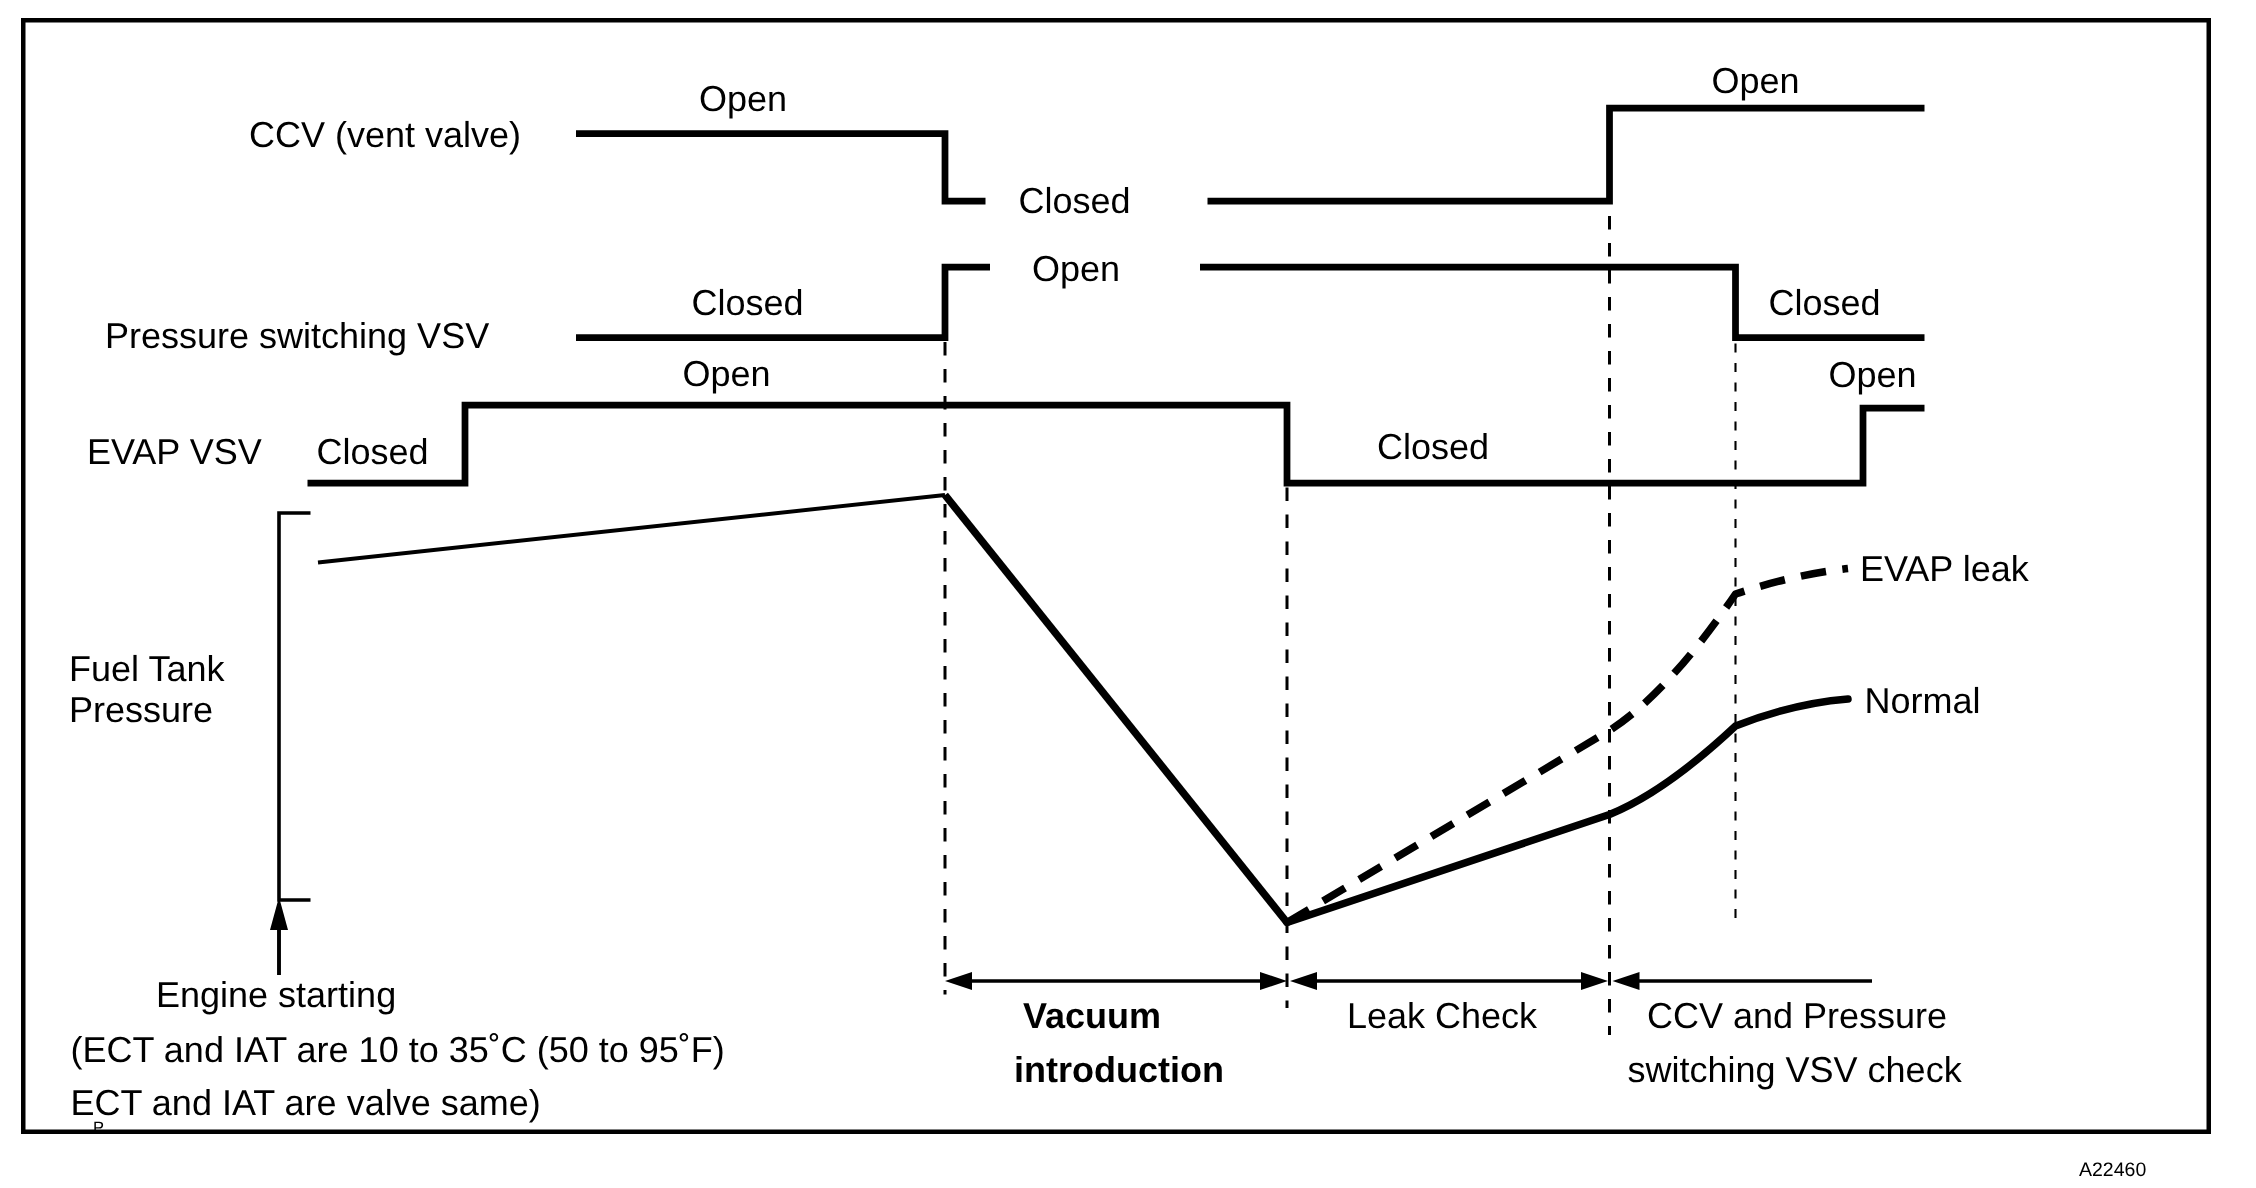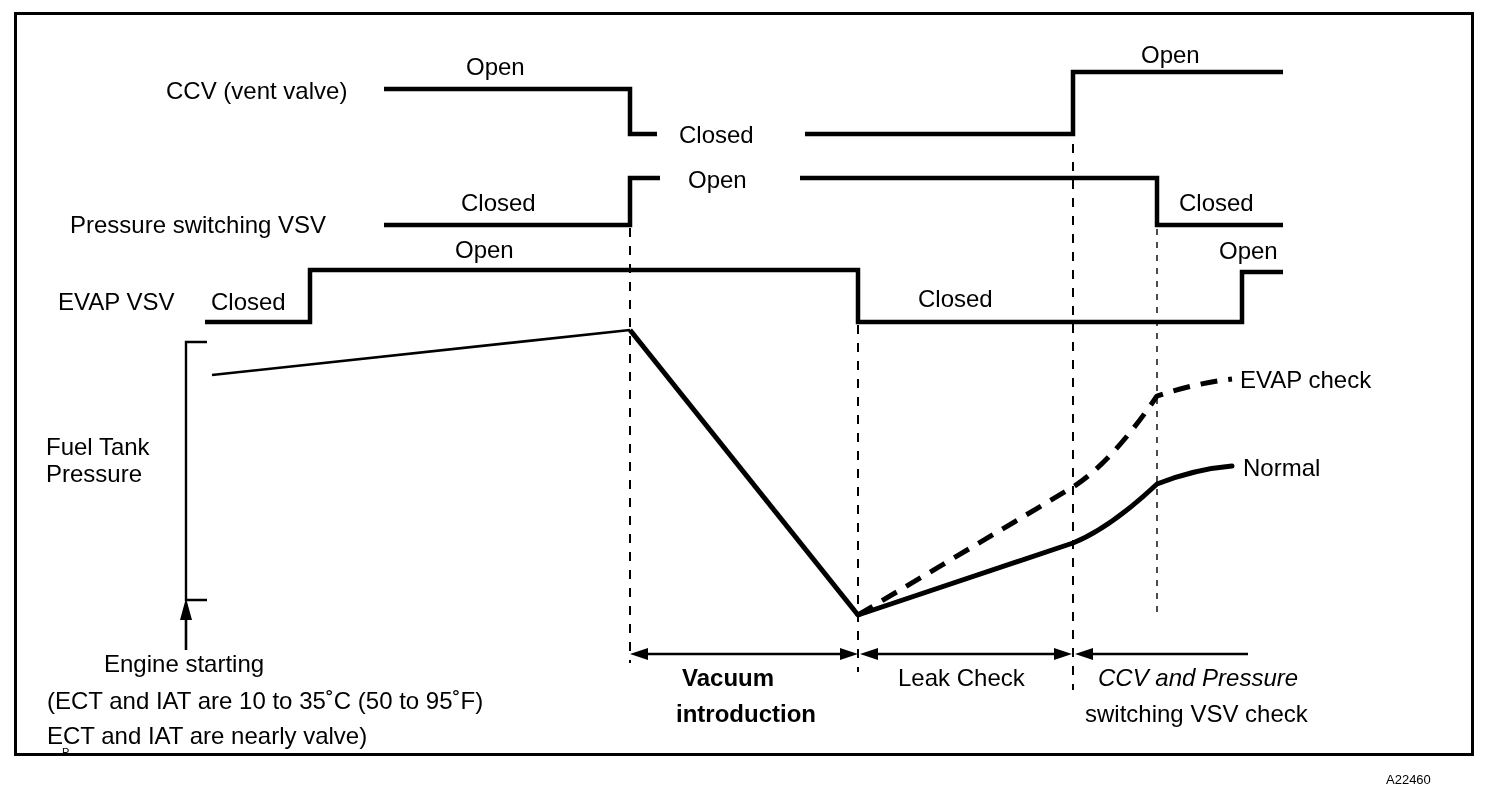--- a/index.html
+++ b/index.html
@@ -123,40 +123,40 @@
   <div class="lbl t24" style="left:1179px; top:189px;">Closed</div>
 
   <div class="lbl t24" style="left:455px; top:236px;">Open</div>
 
   <div class="lbl t24" style="left:211px; top:288px;">Closed</div>
 
   <div class="lbl t24" style="left:918px; top:285px;">Closed</div>
 
   <div class="lbl t24" style="left:1219px; top:237px;">Open</div>
 
-  <div class="lbl t24" style="left:1240px; top:366px;">EVAP check</div>
+  <div class="lbl t24" style="left:1240px; top:366px;">EVAP leak</div>
 
   <div class="lbl t24" style="left:1243px; top:454px;">Normal</div>
 
   <div class="lbl t24" style="left:46px; top:433px;">Fuel Tank</div>
 
   <div class="lbl t24" style="left:46px; top:460px;">Pressure</div>
 
   <div class="lbl t24" style="left:682px; top:664px;font-weight:bold;">Vacuum</div>
 
   <div class="lbl t24" style="left:898px; top:664px;">Leak Check</div>
 
-  <div class="lbl t24" style="left:1098px; top:664px;font-style:italic;">CCV and Pressure</div>
+  <div class="lbl t24" style="left:1098px; top:664px;">CCV and Pressure</div>
 
   <div class="lbl t24" style="left:1085px; top:700px;">switching VSV check</div>
 
   <div class="lbl t24" style="left:104px; top:650px;">Engine starting</div>
 
   <div class="lbl t24" style="left:47px; top:687px;">(ECT and IAT are 10 to 35˚C (50 to 95˚F)</div>
 
-  <div class="lbl t24" style="left:47px; top:722px;">ECT and IAT are nearly valve)</div>
+  <div class="lbl t24" style="left:47px; top:722px;">ECT and IAT are valve same)</div>
 
   <div class="lbl t11" style="left:62px; top:746px;">P</div>
 
   <div class="lbl t13" style="left:1386px; top:772px;">A22460</div>
 
 <div class="lbl t24" style="left: 676px; top: 700px; font-weight: bold;">introduction</div>
   </div>
 
 </body></html>

